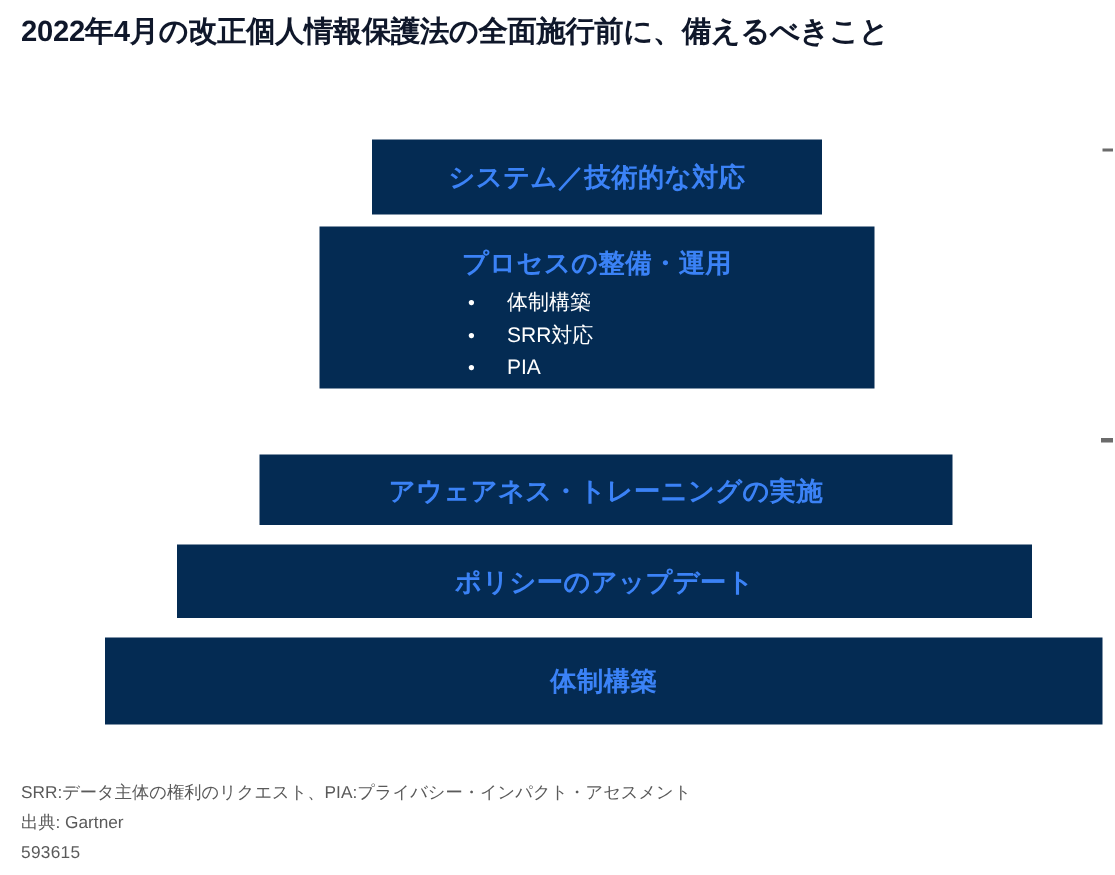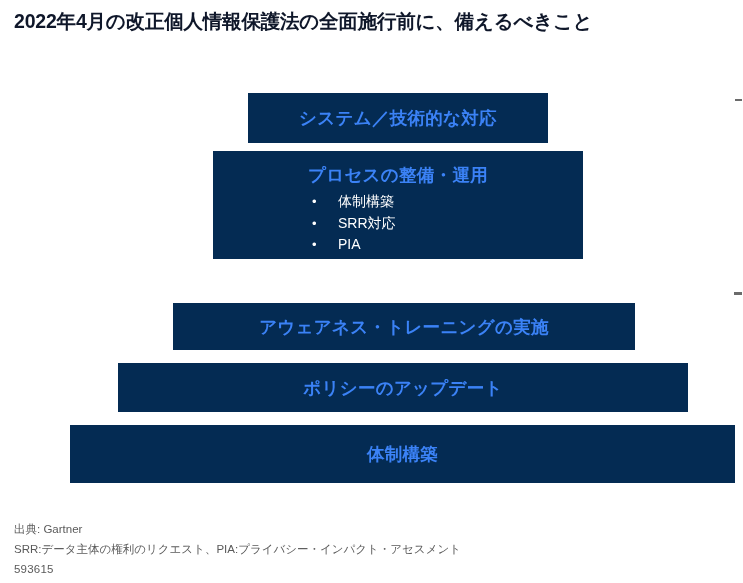--- a/index.html
+++ b/index.html
@@ -211,21 +211,21 @@
       <div class="layer-title">ポリシーのアップデート</div>
     </div>
 
     <div class="layer layer-5">
       <div class="layer-title">体制構築</div>
     </div>
 
   </div>
 
   <div class="footnotes">
+    <div class="footnote">SRR:データ主体の権利のリクエスト、PIA:プライバシー・インパクト・アセスメント</div>
     <div class="footnote">出典: Gartner</div>
-    <div class="footnote">SRR:データ主体の権利のリクエスト、PIA:プライバシー・インパクト・アセスメント</div>
     <div class="footnote footnote-id">593615</div>
   </div>
 
   <div class="edge-mark edge-mark-top"></div>
   <div class="edge-mark edge-mark-mid"></div>
 
 </div>
 
 </body></html>

